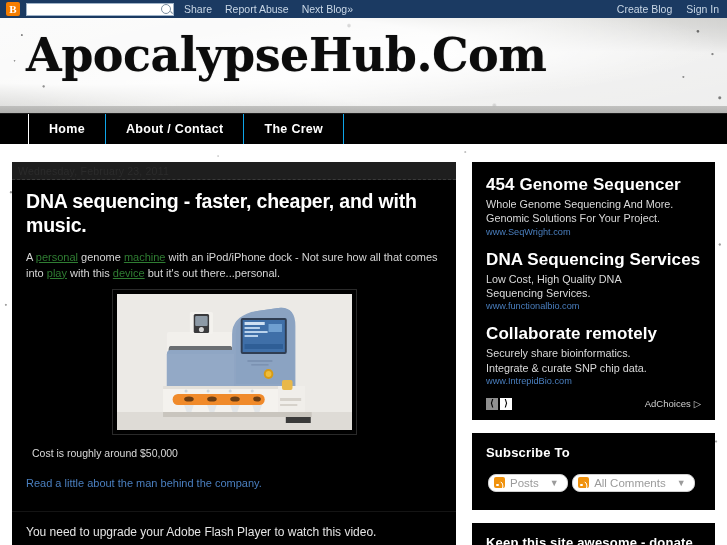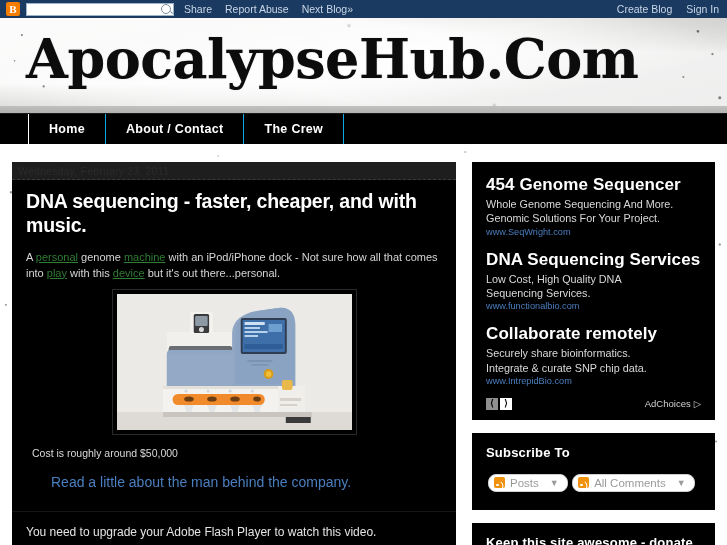--- a/index.html
+++ b/index.html
@@ -56,21 +56,21 @@
       radial-gradient(circle at 68% 92%, rgba(60,60,60,.16) 0 1px, rgba(0,0,0,0) 2.6px);
     pointer-events:none;
   }
   .banner:after{
     content:"";position:absolute;left:0;right:0;bottom:0;height:7px;
     background:linear-gradient(#b9b9b7,#a9a9a7);opacity:.85;
   }
   .banner-title{
     position:absolute;left:26px;top:14px;
     font-family:"DejaVu Serif", serif;
-    font-size:54px;line-height:1;font-weight:700;color:#0c0c0c;
+    font-size:46px;line-height:1;font-weight:700;color:#0c0c0c;
     letter-spacing:-0.5px;white-space:nowrap;
     text-shadow:0 0 1px rgba(0,0,0,.35), .6px .6px 0 rgba(255,255,255,.25);
   }
 
   
   .tabs{
     height:30px;background:#000;display:flex;align-items:stretch;
     border-top:1px solid #1a1a1a;
   }
   .tab{
@@ -111,21 +111,21 @@
     border-bottom:1px dashed #3a3a3a;
   }
   .post-date{color:#2b2b2b;font-size:10.5px;letter-spacing:.2px;}
   .post-body{padding:10px 14px 0 14px;}
   .post-title{
     color:#ffffff;font-size:19.5px;font-weight:bold;line-height:1.22;
     margin:0 0 12px 0;letter-spacing:-.2px;
   }
   .post-para{color:#d6d6d6;font-size:11px;line-height:1.45;margin:0 0 8px 0;}
   a.green{color:#2f7d32;text-decoration:underline;}
-  a.blue{color:#4a7fbf;text-decoration:none;font-size:14px;margin-left:25px;}
+  a.blue{color:#4a7fbf;text-decoration:none;font-size:11px;}
 
   .photo-wrap{
     width:245px;margin:6px auto 0 auto;padding:4px;background:#000;
     border:1px solid #2a2a2a;box-sizing:border-box;
   }
   .photo{
     width:100%;height:136px;display:block;background:#eceae6;
   }
 
   .cost-line{color:#d9d9d9;font-size:10.5px;margin:12px 0 0 6px;}

